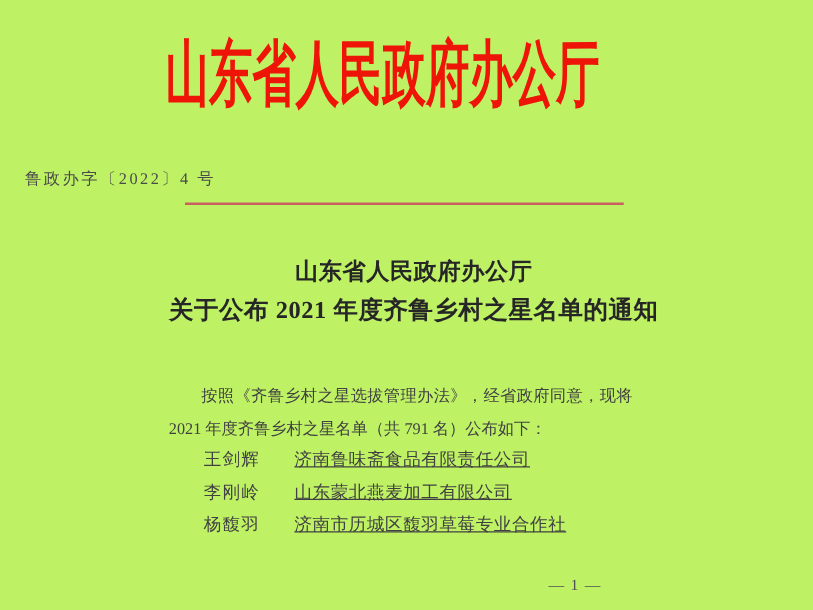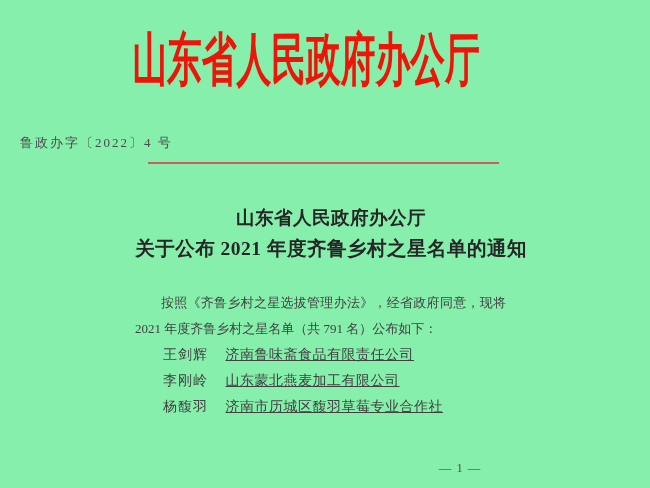--- a/index.html
+++ b/index.html
@@ -3,21 +3,21 @@
 <meta charset="utf-8">
 <style>
   * { margin: 0; padding: 0; box-sizing: border-box; }
   html, body { background: #e9e9e9; }
   body { font-family: "Liberation Serif", "DejaVu Serif", serif; }
 
   .canvas {
     position: relative;
     width: 650px;
     height: 488px;
-    background: #86efac;
+    background: #bef264;
     overflow: hidden;
     margin: 0 auto;
   }
 
   
   .red-head {
     position: absolute;
     left: 0;
     top: 30px;
     width: 612px;
@@ -84,32 +84,32 @@
     position: absolute;
     left: 135px;
     top: 290px;
     width: 371px;
     font-size: 13px;
     line-height: 26px;
     color: #414141;
     text-align: justify;
   }
   .body-block p { margin: 0; }
-  .body-block p.indent { text-indent: 2em; }
+  .body-block p.indent { text-indent: 2em; margin-top: 14px; }
 
   
   .award-list { margin-top: 0; }
   .award-row {
     padding-left: 2em;
     font-size: 14px;
     line-height: 26px;
     white-space: nowrap;
     color: #414141;
   }
-  .award-row .nm { margin-right: 14px; letter-spacing: 1px; }
+  .award-row .nm { margin-right: 24px; letter-spacing: 1px; }
   .award-row .org { letter-spacing: 0.5px; text-decoration: underline; }
 
   
   .page-no {
     position: absolute;
     left: 425px;
     top: 459px;
     width: 70px;
     text-align: center;
     font-size: 12.5px;

